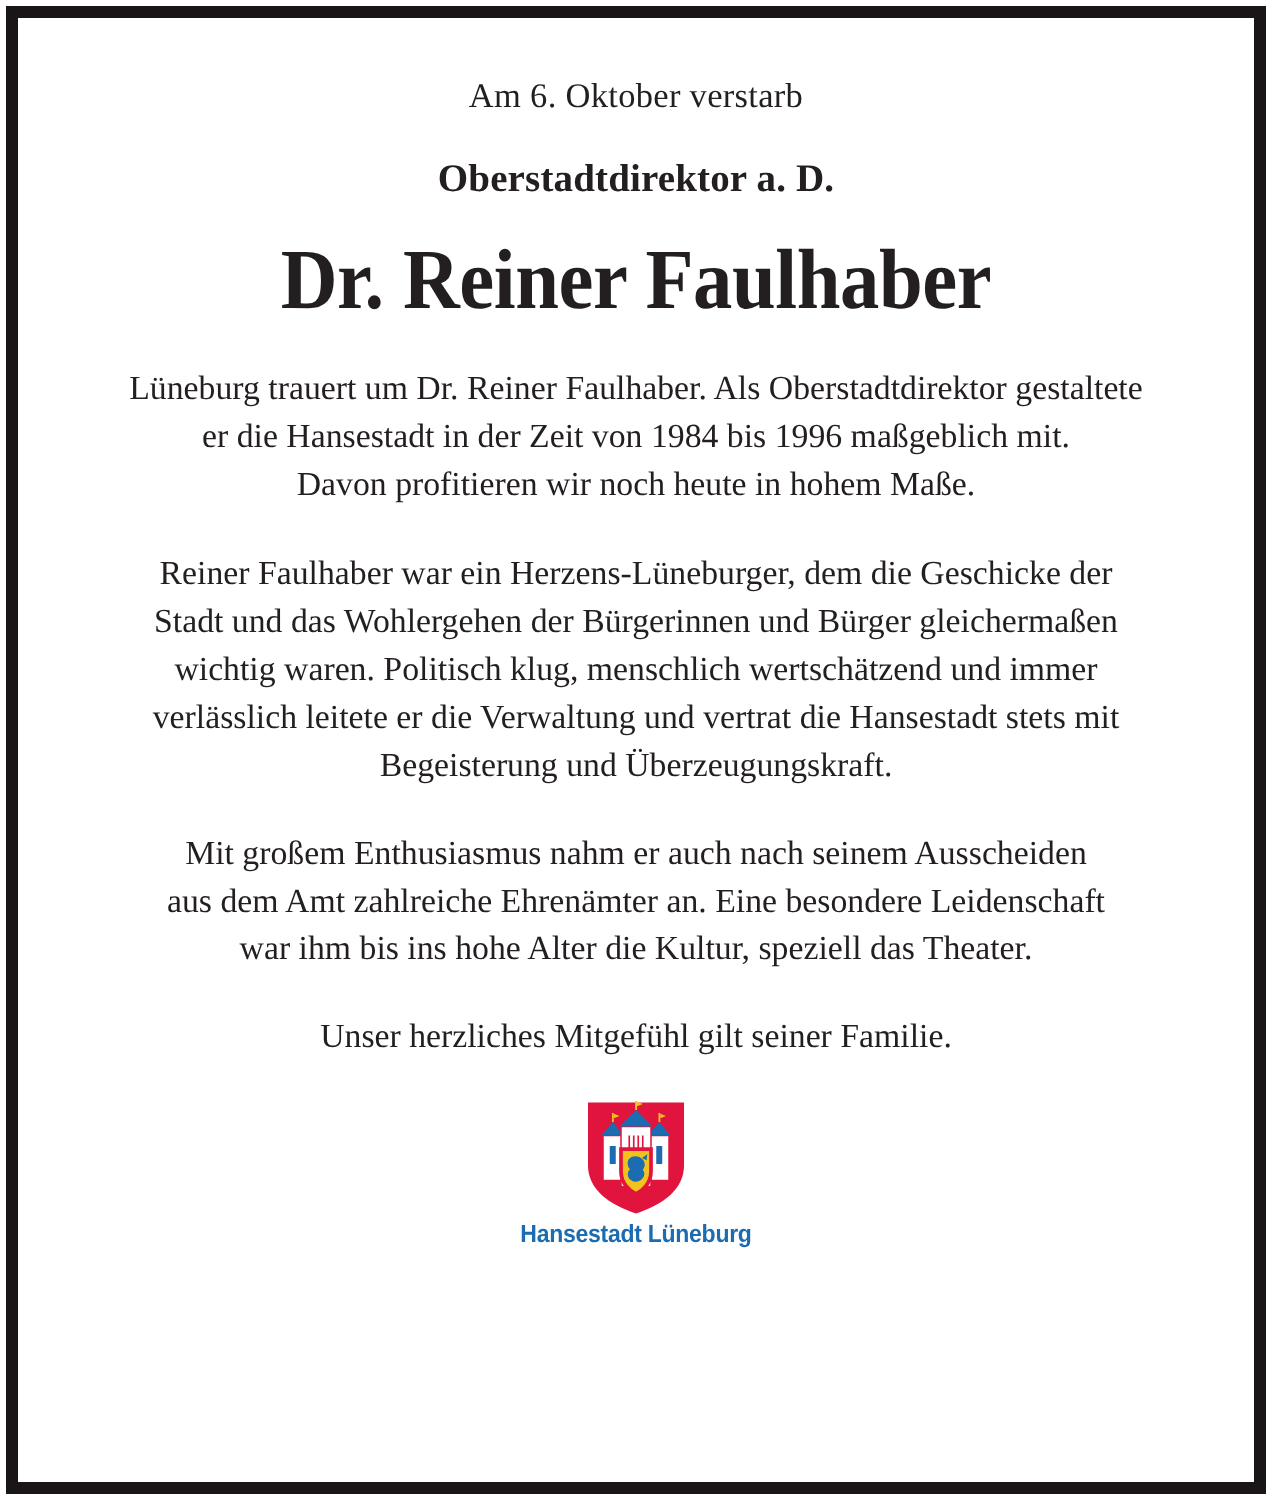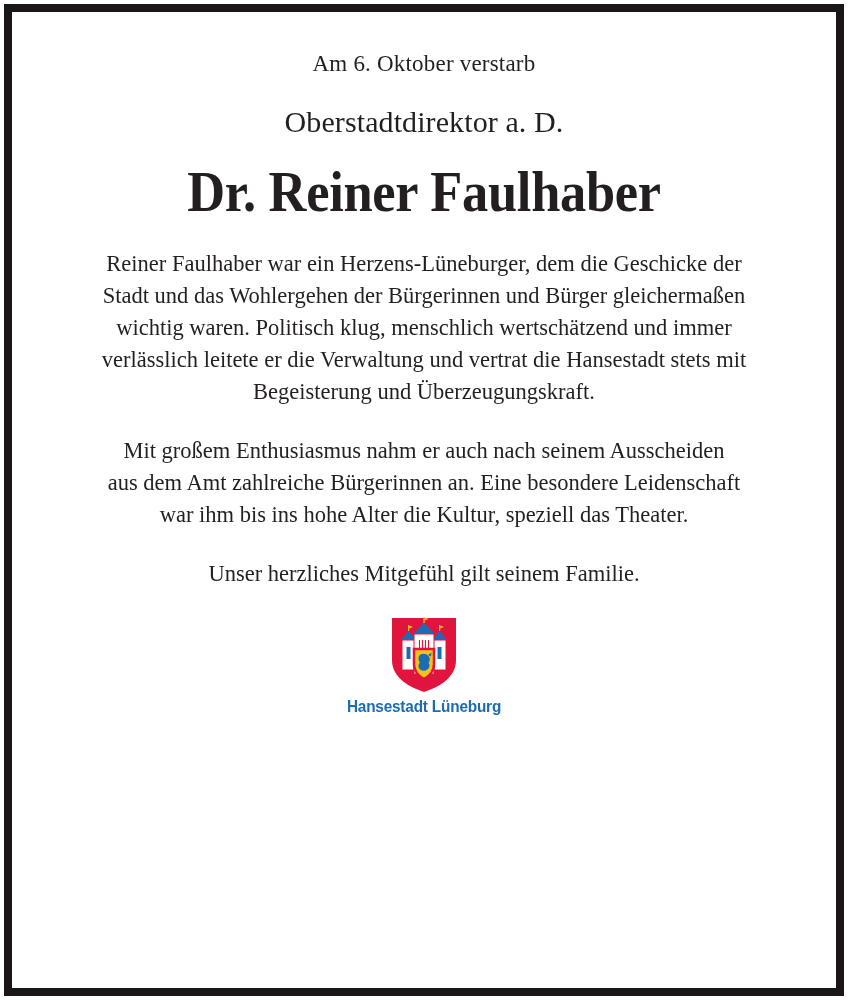--- a/index.html
+++ b/index.html
@@ -42,22 +42,22 @@
 
   
   .line-intro {
     font-size: 23px;
     line-height: 1.25;
     letter-spacing: .2px;
     margin: 10px 0 0 0;
   }
 
   .line-role {
-    font-size: 30px;
-    font-weight: 400;
+    font-size: 26px;
+    font-weight: 700;
     line-height: 1.25;
     letter-spacing: .1px;
     margin: 24px 0 0 0;
   }
 
   .line-name {
     font-size: 57px;
     font-weight: 700;
     line-height: 1.05;
     letter-spacing: -0.3px;
@@ -107,29 +107,32 @@
   <div id="notice-border">
     <div id="notice-body">
 
       <div id="notice-header">
         <p class="line-intro">Am 6. Oktober verstarb</p>
         <p class="line-role">Oberstadtdirektor a. D.</p>
         <h1 class="line-name">Dr. Reiner Faulhaber</h1>
       </div>
 
       <div id="obituary-text">
+        <p class="obit-para">Lüneburg trauert um Dr. Reiner Faulhaber. Als Oberstadtdirektor gestaltete
+er die Hansestadt in der Zeit von 1984 bis 1996 maßgeblich mit.
+Davon profitieren wir noch heute in hohem Maße.</p>
         <p class="obit-para">Reiner Faulhaber war ein Herzens-Lüneburger, dem die Geschicke der
 Stadt und das Wohlergehen der Bürgerinnen und Bürger gleichermaßen
 wichtig waren. Politisch klug, menschlich wertschätzend und immer
 verlässlich leitete er die Verwaltung und vertrat die Hansestadt stets mit
 Begeisterung und Überzeugungskraft.</p>
         <p class="obit-para">Mit großem Enthusiasmus nahm er auch nach seinem Ausscheiden
-aus dem Amt zahlreiche Bürgerinnen an. Eine besondere Leidenschaft
+aus dem Amt zahlreiche Ehrenämter an. Eine besondere Leidenschaft
 war ihm bis ins hohe Alter die Kultur, speziell das Theater.</p>
-        <p class="obit-para">Unser herzliches Mitgefühl gilt seinem Familie.</p>
+        <p class="obit-para">Unser herzliches Mitgefühl gilt seiner Familie.</p>
       </div>
 
       <div id="crest-block">
         <svg id="crest-shield" width="68" height="78" viewBox="0 0 68 78" xmlns="http://www.w3.org/2000/svg" aria-hidden="true">
 
           <path d="M2 2 H66 V44 C66 60 52 70 34 76 C16 70 2 60 2 44 Z" fill="#E0143C"></path>
 
           <rect x="12" y="24" width="13" height="30" fill="#FFFFFF" stroke="#E0143C" stroke-width="1"></rect>
           <path d="M11 24 L18.5 15 L26 24 Z" fill="#1B6CB0"></path>
           <rect x="18" y="9" width="1.2" height="6" fill="#F2C31E"></rect>

